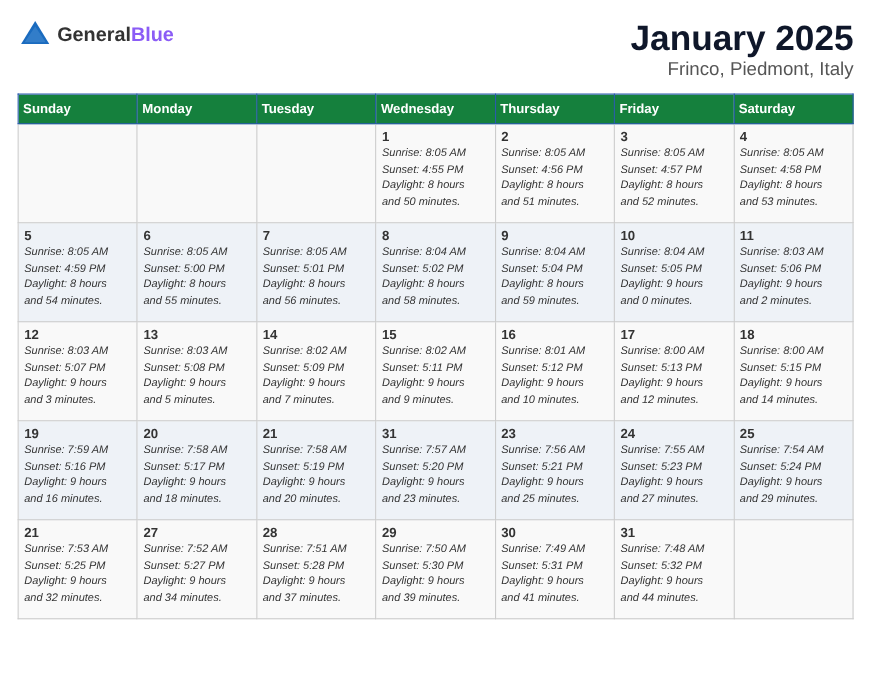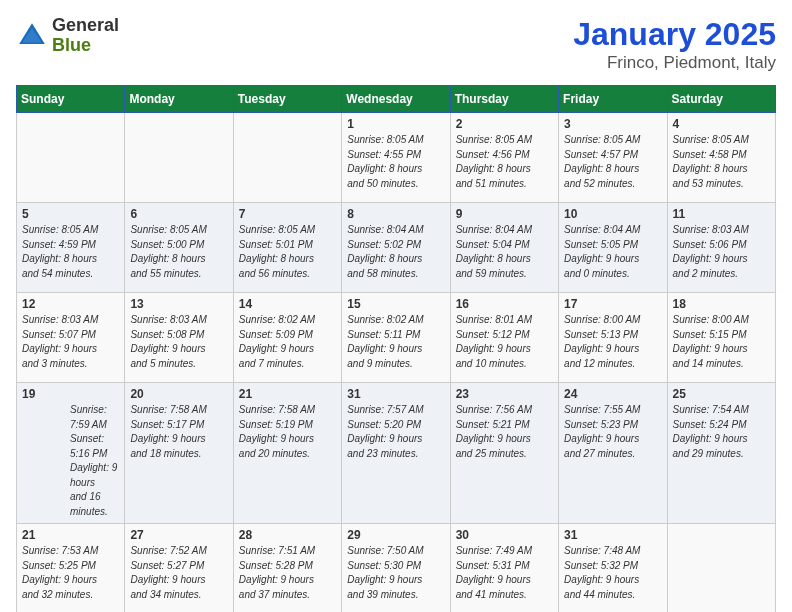--- a/index.html
+++ b/index.html
@@ -15,39 +15,40 @@
       align-items: flex-start;
       justify-content: space-between;
       margin-bottom: 12px;
     }
     .logo {
       display: flex;
       align-items: center;
     }
     .logo-text {
       display: flex;
-      flex-direction: column;
+      flex-direction: row;
       font-size: 18px;
       font-weight: bold;
       line-height: 1.1;
+      align-items: center;
     }
     .logo-general { color: #333; }
-    .logo-blue { color: #4d7c0f; }
+    .logo-blue { color: #8b5cf6; }
     .logo-icon {
       width: 32px;
       height: 32px;
       margin-right: 4px;
     }
     .title-block {
       text-align: right;
     }
     .cal-title {
       font-size: 32px;
       font-weight: bold;
-      color: #1d4ed8;
+      color: #0f172a;
     }
     .cal-subtitle {
       font-size: 17px;
       color: #555;
     }
     table {
       width: 100%;
       border-collapse: collapse;
       table-layout: fixed;
     }
@@ -252,21 +253,21 @@
           <span class="day-num">18</span>
           <div class="day-info" style="white-space: pre-line;">Sunrise: 8:00 AM
 Sunset: 5:15 PM
 Daylight: 9 hours
 and 14 minutes.</div>
         </td>
       </tr>
       <tr>
         <td>
           <span class="day-num">19</span>
-          <div class="day-info" style="white-space: pre-line; margin-left: 48px;">Sunrise: 7:59 AM
+          <div class="day-info" style="white-space: pre-line;">Sunrise: 7:59 AM
 Sunset: 5:16 PM
 Daylight: 9 hours
 and 16 minutes.</div>
         </td>
         <td>
           <span class="day-num">20</span>
           <div class="day-info" style="white-space: pre-line;">Sunrise: 7:58 AM
 Sunset: 5:17 PM
 Daylight: 9 hours
 and 18 minutes.</div>

